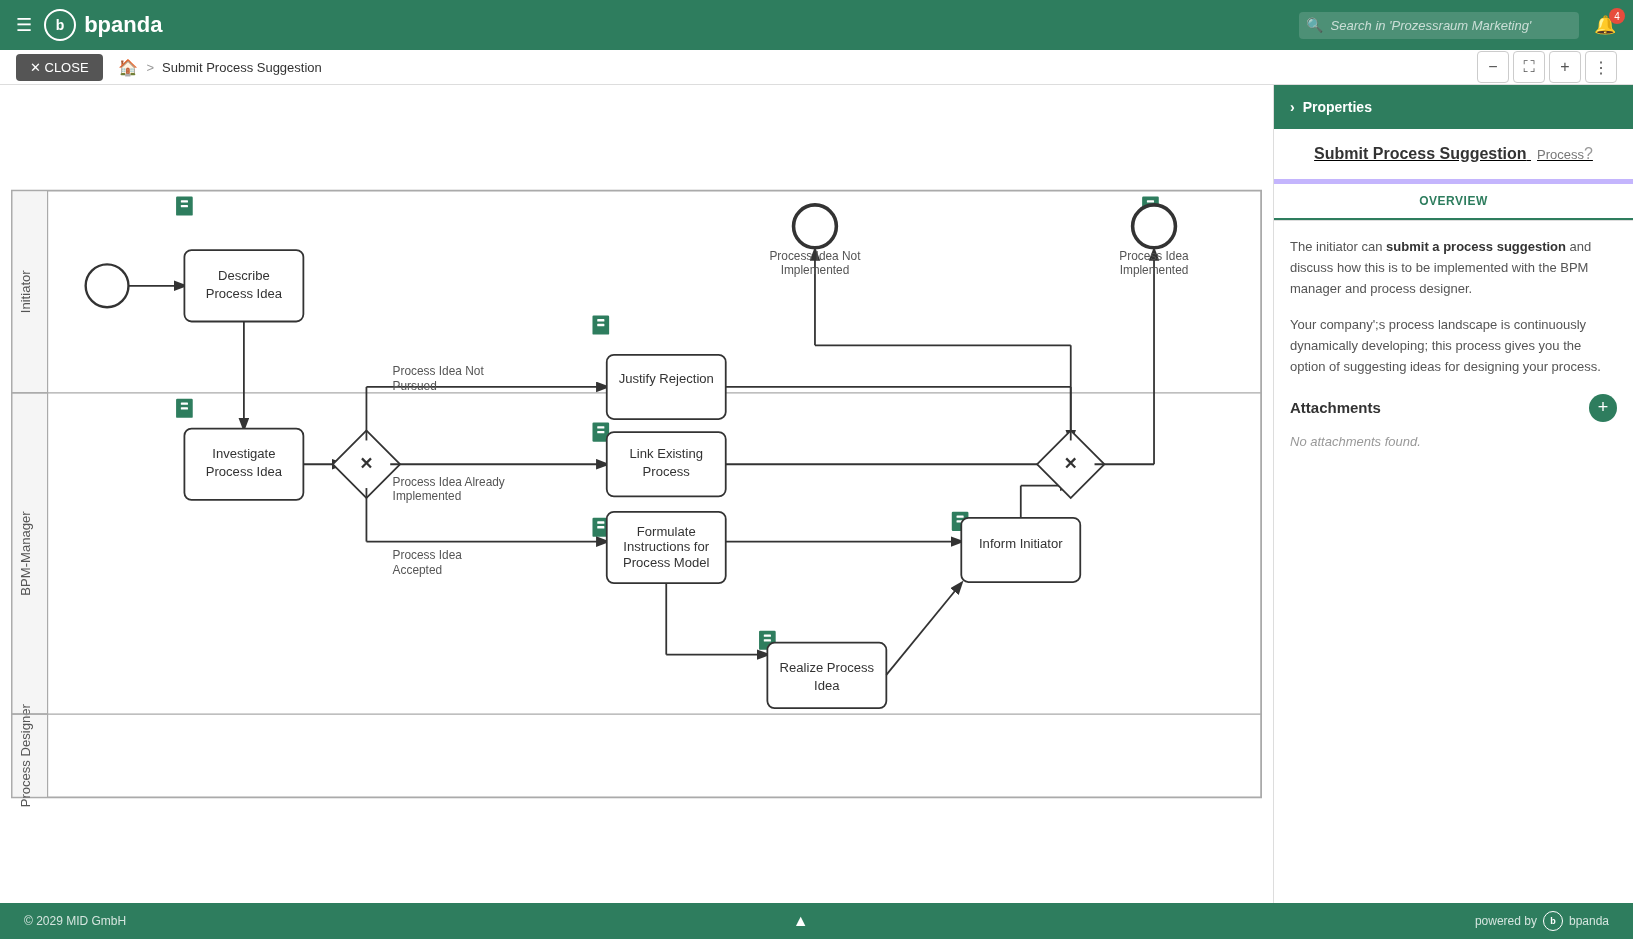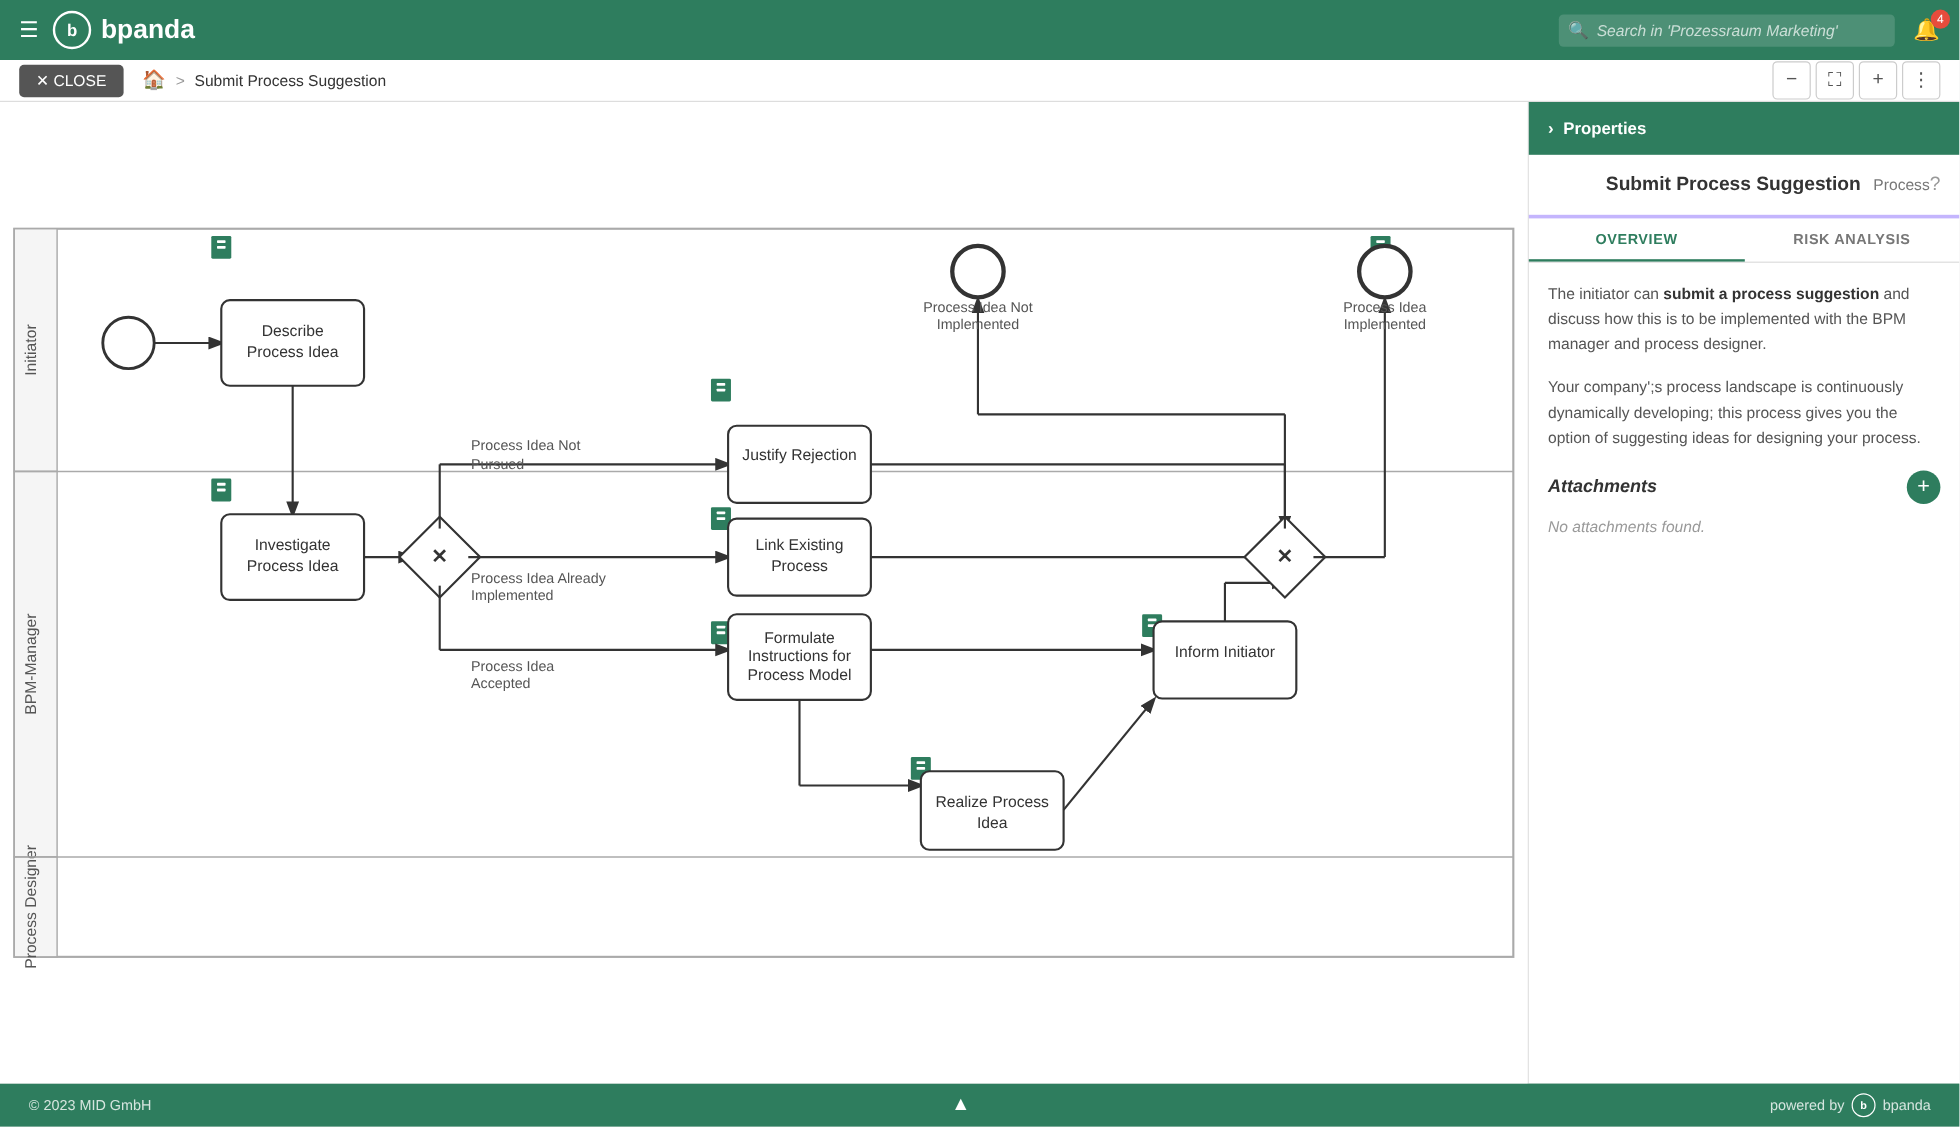--- a/index.html
+++ b/index.html
@@ -68,39 +68,39 @@
     
     .properties-panel {
       width: 360px; background: white; border-left: 1px solid #ddd;
       display: flex; flex-direction: column; flex-shrink: 0;
     }
     .properties-header {
       background: #2e7d5e; color: white; padding: 14px 16px;
       font-size: 14px; font-weight: bold; display: flex; align-items: center; gap: 8px;
     }
     .properties-title-row {
-      padding: 16px; border-bottom: 3px solid #c4b5fd;
-      display: flex; align-items: center; justify-content: flex-end;
+      padding: 16px; border-bottom: 5px solid #c4b5fd;
+      display: flex; align-items: center; justify-content: center; text-decoration: underline;
     }
     .properties-process-name { font-size: 16px; font-weight: bold; color: #333; }
     .properties-process-type { color: #777; font-size: 13px; margin-left: 6px; }
     .help-btn { color: #999; cursor: pointer; font-size: 16px; }
     .properties-tabs { display: flex; border-bottom: 1px solid #ddd; align-items: flex-end; }
     .prop-tab {
       flex: 1; text-align: center; padding: 10px; font-size: 12px; font-weight: bold;
       color: #777; cursor: pointer; border-bottom: 2px solid transparent;
       letter-spacing: 0.5px;
     }
     .prop-tab.active { color: #2e7d5e; border-bottom-color: #2e7d5e; }
     .properties-content { padding: 16px; flex: 1; overflow-y: auto; }
     .properties-description { font-size: 13px; color: #555; line-height: 1.6; margin-bottom: 16px; }
     .properties-description b { color: #333; }
     .attachments-section { margin-top: 8px; }
     .attachments-header { display: flex; align-items: center; justify-content: space-between; margin-bottom: 10px; }
-    .attachments-title { font-size: 15px; color: #333; font-weight: bold; font-style: italic; }
+    .attachments-title { font-size: 15px; color: #333; font-weight: bold; }
     .add-btn {
       width: 28px; height: 28px; background: #2e7d5e; color: white; border: none;
       border-radius: 50%; font-size: 18px; cursor: pointer; display: flex; align-items: center; justify-content: center;
     }
     .no-attachments { font-size: 13px; color: #999; font-style: italic; }
 
     
     .footer {
       background: #2e7d5e; height: 36px; display: flex; align-items: center;
       justify-content: space-between; padding: 0 24px; flex-shrink: 0;
@@ -298,39 +298,38 @@
     </div>
     <div class="properties-title-row">
       <div>
         <span class="properties-process-name">Submit Process Suggestion</span>
         <span class="properties-process-type">Process</span>
       </div>
       <span class="help-btn">?</span>
     </div>
     <div class="properties-tabs">
       <div class="prop-tab active">OVERVIEW</div>
-      <div class="prop-tab">RISK ANALYSIS</div>
     </div>
     <div class="properties-content">
       <p class="properties-description">
         The initiator can <b>submit a process suggestion</b> and discuss how this is to be implemented with the BPM manager and process designer.
       </p>
       <p class="properties-description">Your company';s process landscape is continuously dynamically developing; this process gives you the option of suggesting ideas for designing your process.</p>
       <div class="attachments-section">
         <div class="attachments-header">
           <span class="attachments-title">Attachments</span>
           <button class="add-btn">+</button>
         </div>
         <span class="no-attachments">No attachments found.</span>
       </div>
     </div>
   </aside>
 </div>
 
 <footer class="footer">
-  <span class="footer-left">© 2023 MID GmbH</span>
+  <span class="footer-left">© 2029 MID GmbH</span>
   <span class="footer-center">▲</span>
   <div class="footer-right">
     <span>powered by</span>
     <span class="footer-logo-small">b</span>
     <span>bpanda</span>
   </div>
 </footer>
 
 </body></html>

